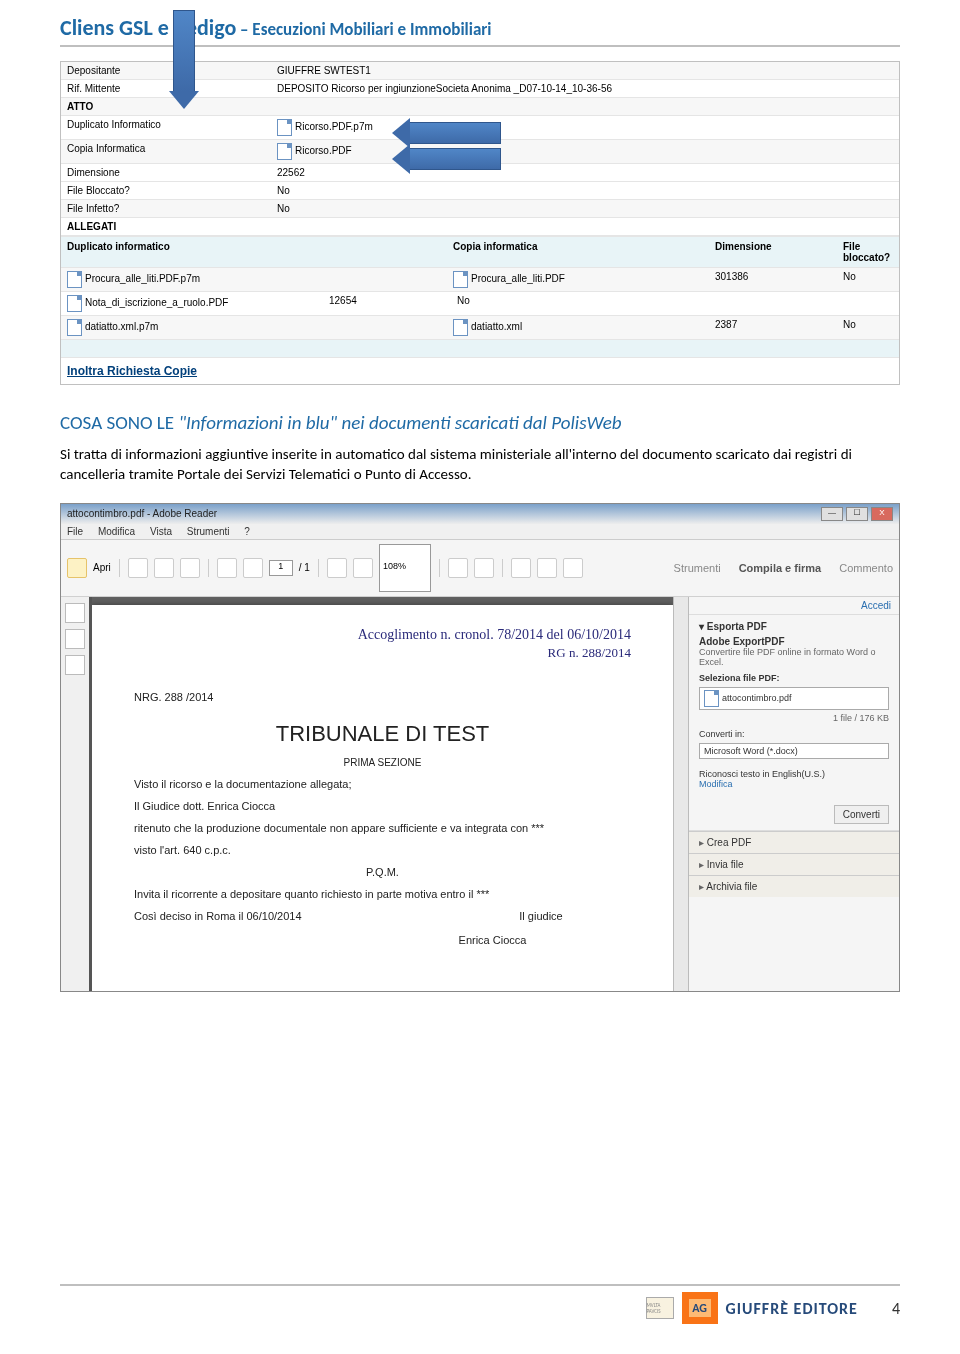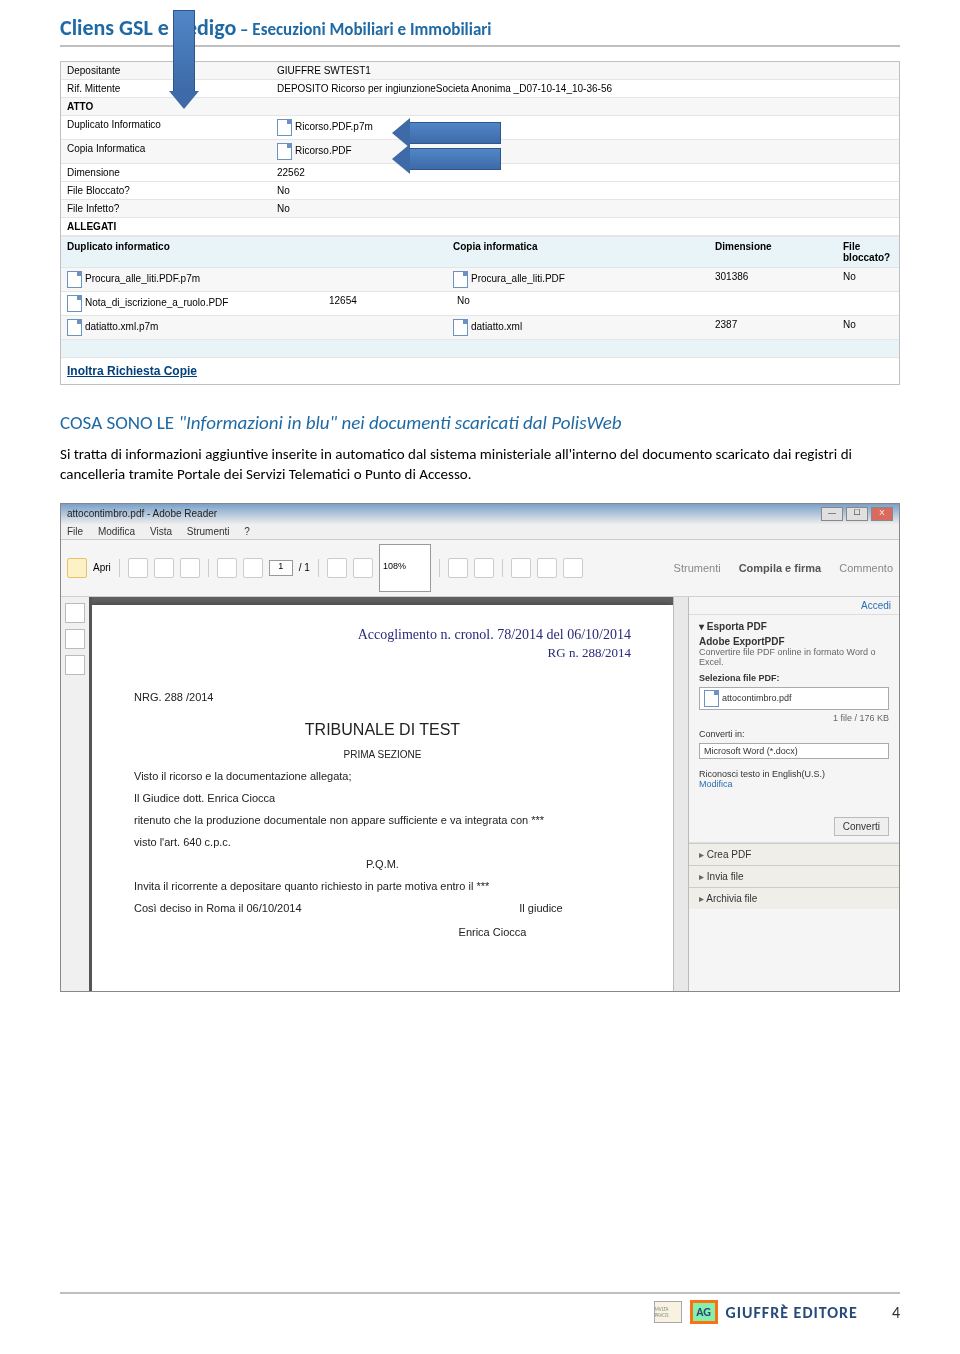--- a/index.html
+++ b/index.html
@@ -46,38 +46,38 @@
   .rtabs{margin-left:auto;display:flex;gap:18px;color:#888;font-size:11px}
   .rtabs .b{color:#555;font-weight:bold}
   .body2{display:flex;background:#555;height:394px}
   .ltool{width:28px;background:#f0f0f0;border-right:3px solid #555;display:flex;flex-direction:column;align-items:center;padding-top:6px;gap:6px}
   .ltool .i{width:18px;height:18px;border:1px solid #bbb;background:#fff}
   .docarea{flex:1;background:#606060;display:flex;justify-content:center;overflow:hidden}
   .paper{background:#fff;width:526px;margin-top:8px;padding:22px 42px 10px 42px;box-shadow:0 0 6px rgba(0,0,0,.4);font-size:11px;color:#222}
   .paper .stamp{text-align:right;font-family:"Times New Roman",serif;color:#2a2a7a;font-size:14px}
   .paper .stamp2{text-align:right;font-family:"Times New Roman",serif;color:#2a2a7a;font-size:13px;margin-top:2px}
   .paper .nrg{margin-top:30px;font-size:11px}
-  .paper .court{margin-top:18px;text-align:center;font-weight:normal;font-size:16px}
+  .paper .court{margin-top:18px;text-align:center;font-weight:normal;font-size:22px}
   .paper .sez{text-align:center;font-size:10px;margin-top:10px}
   .paper p{margin:10px 0;font-size:11px}
   .paper .pqm{text-align:center;margin-top:8px}
   .sidepane{width:210px;background:#f5f5f5;border-left:1px solid #bbb;font-size:10px;color:#333;padding:0}
   .sp-top{display:flex;justify-content:flex-end;padding:3px 8px;color:#2a6fb0;border-bottom:1px solid #ddd}
   .sp-sec{padding:6px 10px;border-bottom:1px solid #ddd}
   .sp-sec .t{font-weight:bold;color:#333;margin-bottom:3px}
   .sp-small{font-size:9px;color:#666}
   .sp-sel{border:1px solid #aaa;background:#fff;padding:2px 4px;margin-top:4px;font-size:9px}
   .sp-btn{background:#efefef;border:1px solid #bbb;padding:3px 8px;text-align:center;font-size:10px;margin-top:4px;display:inline-block}
   .sp-link{background:#f0eee8;padding:5px 10px;border-top:1px solid #ccc;font-size:10px;color:#333}
   .sp-link::before{content:"▸ ";color:#666}
   .sbar{width:14px;background:#e8e8e8;border-left:1px solid #bbb}
   .ftr{position:absolute;bottom:30px;left:60px;right:60px;border-top:2px solid #bfbfbf;display:flex;justify-content:flex-end;align-items:center;padding-top:6px}
   .logo{display:flex;align-items:center;gap:8px;color:#264a7a}
   .logo .sq{width:26px;height:20px;border:1px solid #aaa;background:#f8f2e0;font-size:5px;display:flex;align-items:center;justify-content:center;color:#888;flex-direction:column}
-  .logo .ag{background:#86efac;border:3px solid #f97316;width:22px;height:18px;display:flex;align-items:center;justify-content:center;color:#264a7a;font-weight:bold;font-size:12px}
+  .logo .ag{background:#fdba74;border:7px solid #f97316;width:22px;height:18px;display:flex;align-items:center;justify-content:center;color:#264a7a;font-weight:bold;font-size:12px}
   .logo .ed{font-size:16px;font-weight:bold;letter-spacing:1px}
   .pageno{margin-left:34px;font-size:16px;color:#333}
 </style>
 </head>
 <body>
 
 <div class="page">
   <div class="hdr">
     <span>Cliens GSL e Redigo</span><span class="sub"> – Esecuzioni Mobiliari e Immobiliari</span>
   </div>
@@ -240,21 +240,21 @@
           <div class="t">▾ <span>Esporta PDF</span></div>
           <div style="font-weight:bold;color:#333;margin-top:4px">Adobe ExportPDF</div>
           <div class="sp-small">Convertire file PDF online in formato Word o Excel.</div>
           <div style="font-weight:bold;margin-top:6px;font-size:9px">Seleziona file PDF:</div>
           <div class="sp-sel"><span class="pdf-icon"></span><span>attocontimbro.pdf</span></div>
           <div style="text-align:right;font-size:9px;color:#666;margin-top:3px">1 file / 176 KB</div>
           <div style="font-size:9px;margin-top:6px">Converti in:</div>
           <div class="sp-sel">Microsoft Word (*.docx)</div>
           <div style="font-size:9px;margin-top:10px">Riconosci testo in English(U.S.)</div>
           <div style="font-size:9px;color:#2a6fb0">Modifica</div>
-          <div style="text-align:right;margin-top:24px"><span class="sp-btn">Converti</span></div>
+          <div style="text-align:right;margin-top:12px"><span class="sp-btn">Converti</span></div>
         </div>
         <div class="sp-link">Crea PDF</div>
         <div class="sp-link">Invia file</div>
         <div class="sp-link">Archivia file</div>
       </div>
     </div>
   </div>
 
   <div class="ftr">
     <div class="logo">

